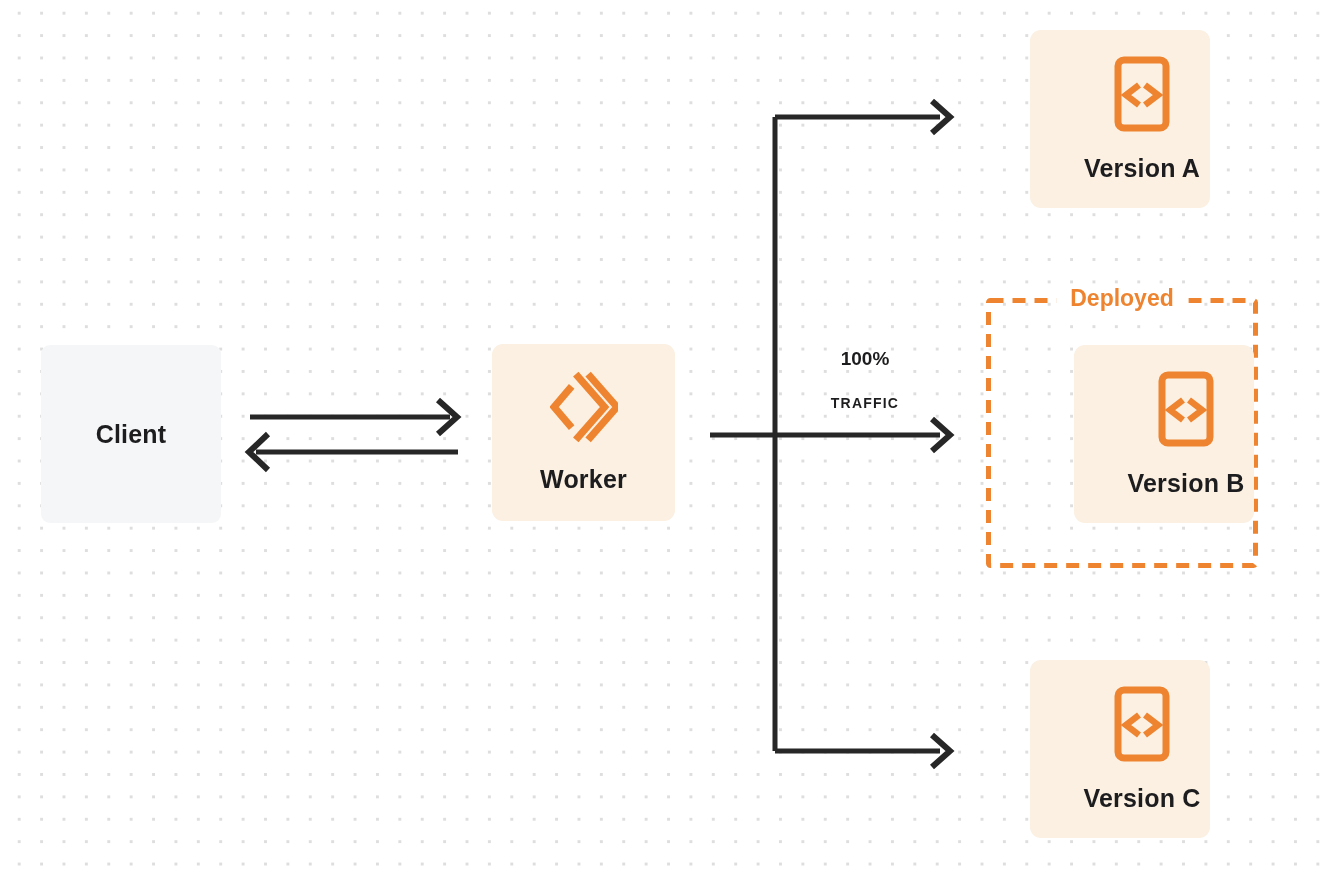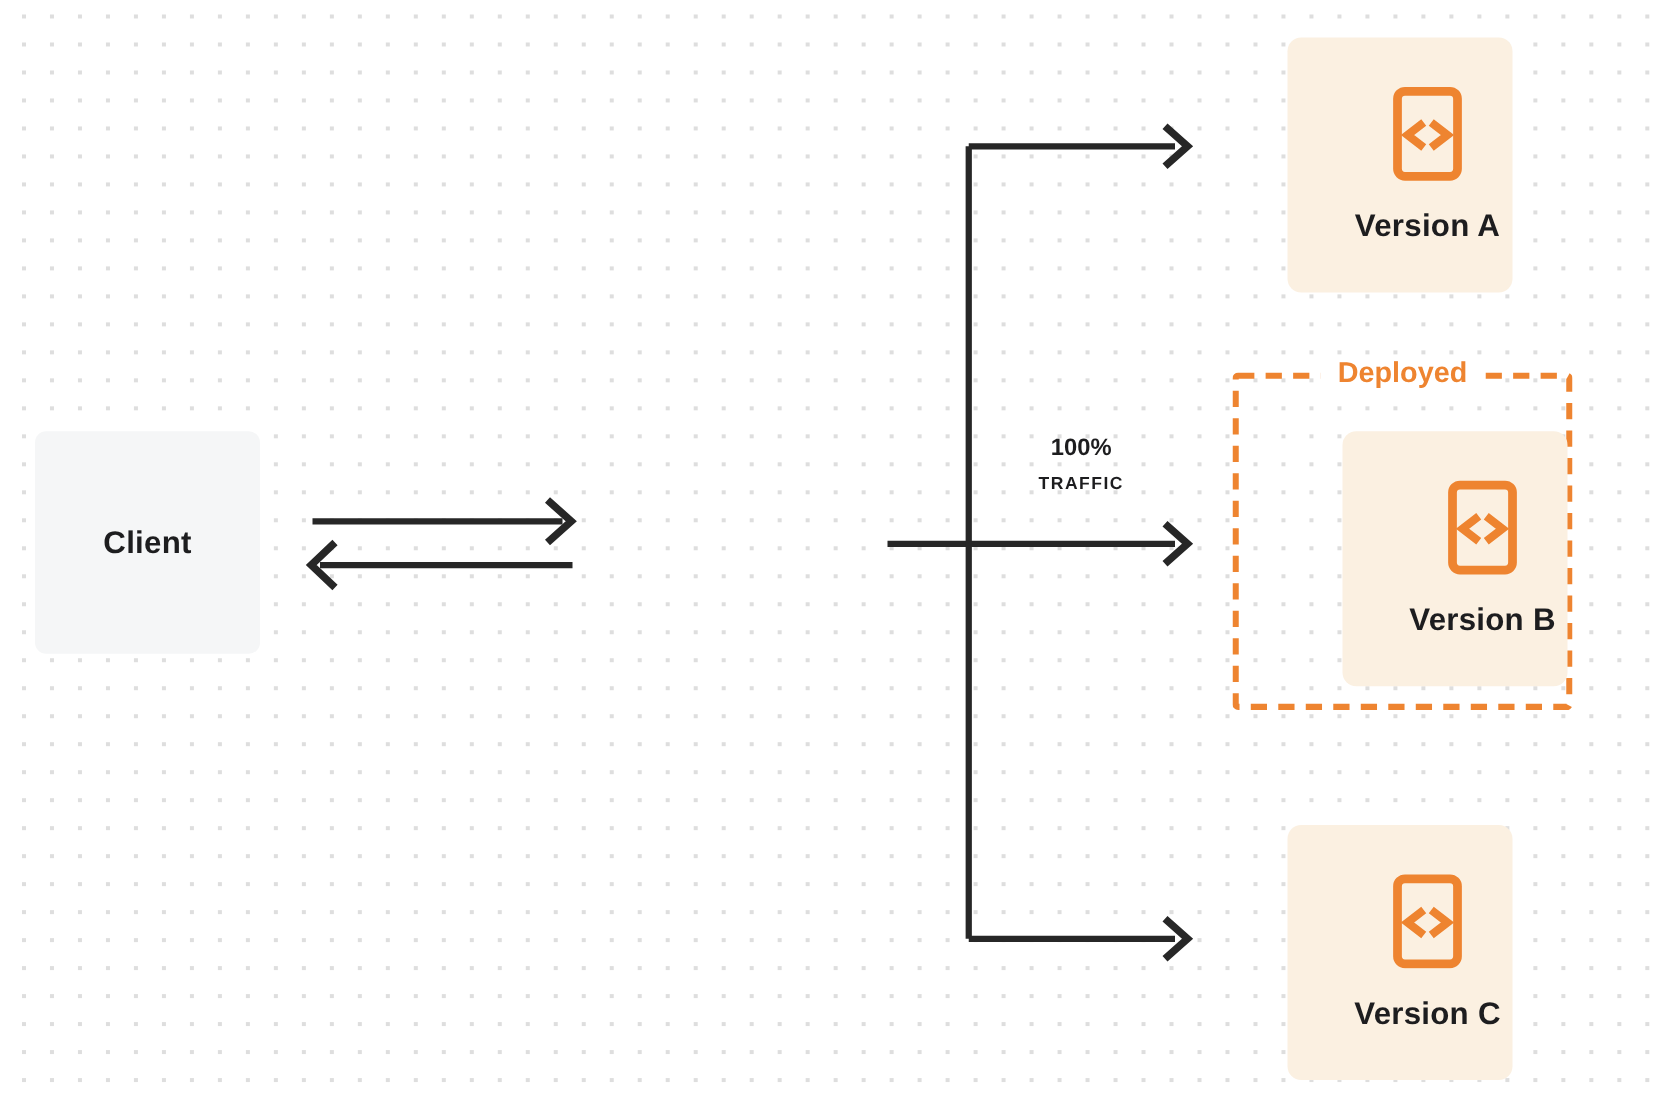--- a/index.html
+++ b/index.html
@@ -32,23 +32,23 @@
   .node{
     position:absolute;
     display:flex;flex-direction:column;
     align-items:center;justify-content:center;
     border-radius:11px;
   }
   .node-label{
     font-size:25px;font-weight:700;color:var(--text);
     letter-spacing:.2px;white-space:nowrap;
   }
-  .client{left:28px;top:345px;width:180px;height:178px;background:var(--client_gray);border-radius:9px;}
+  .client{left:41px;top:345px;width:180px;height:178px;background:var(--client_gray);border-radius:9px;}
   .worker{left:492px;top:344px;width:183px;height:177px;background:var(--cream);gap:22px;}
-  .version{width:180px;height:204px;background:var(--cream);gap:22px;padding-left:44px;}
+  .version{width:180px;height:178px;background:var(--cream);gap:22px;padding-left:44px;}
   .version-a{position:absolute;left:1030px;top:30px;}
   .version-b{position:absolute;left:1074px;top:345px;}
   .version-c{position:absolute;left:1030px;top:660px;}
   .worker-icon{width:68px;height:72px;display:block;}
   .worker-icon path{fill:none;stroke:var(--orange);stroke-width:7;stroke-linejoin:miter;stroke-linecap:butt;}
   .code-icon{width:56px;height:76px;display:block;}
   .code-icon rect{fill:none;stroke:var(--orange);stroke-width:7;}
   .code-icon path{fill:none;stroke:var(--orange);stroke-width:6.5;stroke-linejoin:miter;stroke-linecap:butt;}
   .deployed-box{position:absolute;left:986px;top:298px;width:272px;height:270px;}
   .deployed-box svg{position:absolute;inset:0;width:100%;height:100%;}
@@ -59,21 +59,21 @@
   .deployed-label{
     position:absolute;left:50%;top:0;
     transform:translate(-50%,-50%);
     background:var(--page_bg);
     padding:0 14px;
     color:var(--orange);
     font-size:23px;font-weight:700;white-space:nowrap;
   }
   .traffic{
     position:absolute;left:780px;top:349px;width:170px;
-    display:flex;flex-direction:column;align-items:center;gap:11px;
+    display:flex;flex-direction:column;align-items:center;gap:28px;
     color:var(--text);font-weight:700;
   }
   .traffic-line1{font-size:19px;line-height:1;}
   .traffic-line2{font-size:14px;line-height:1;letter-spacing:1.2px;}
 </style>
 </head>
 <body>
 
 <div class="canvas">
 
@@ -94,20 +94,28 @@
     <path class="head" d="M 932 101 L 950 117 L 932 133"></path>
 
     <path d="M 775 751 H 940"></path>
     <path class="head" d="M 932 735 L 950 751 L 932 767"></path>
   </svg>
 
   <div class="node client">
     <span class="node-label">Client</span>
   </div>
 
+  <div class="node worker">
+    <svg class="worker-icon" viewBox="0 0 66 70">
+      <path d="M 21 15 L 4 35 L 21 55"></path>
+      <path d="M 25 3 L 53 35 L 25 67"></path>
+      <path d="M 37 3 L 65 35 L 37 67"></path>
+    </svg>
+    <span class="node-label">Worker</span>
+  </div>
 
   <div class="node version version-a">
     <svg class="code-icon" viewBox="0 0 56 76">
       <rect x="4" y="4" width="48" height="68" rx="6"></rect>
       <path d="M 25 29 L 12 39 L 25 49"></path>
       <path d="M 31 29 L 44 39 L 31 49"></path>
     </svg>
     <span class="node-label">Version A</span>
   </div>
 

